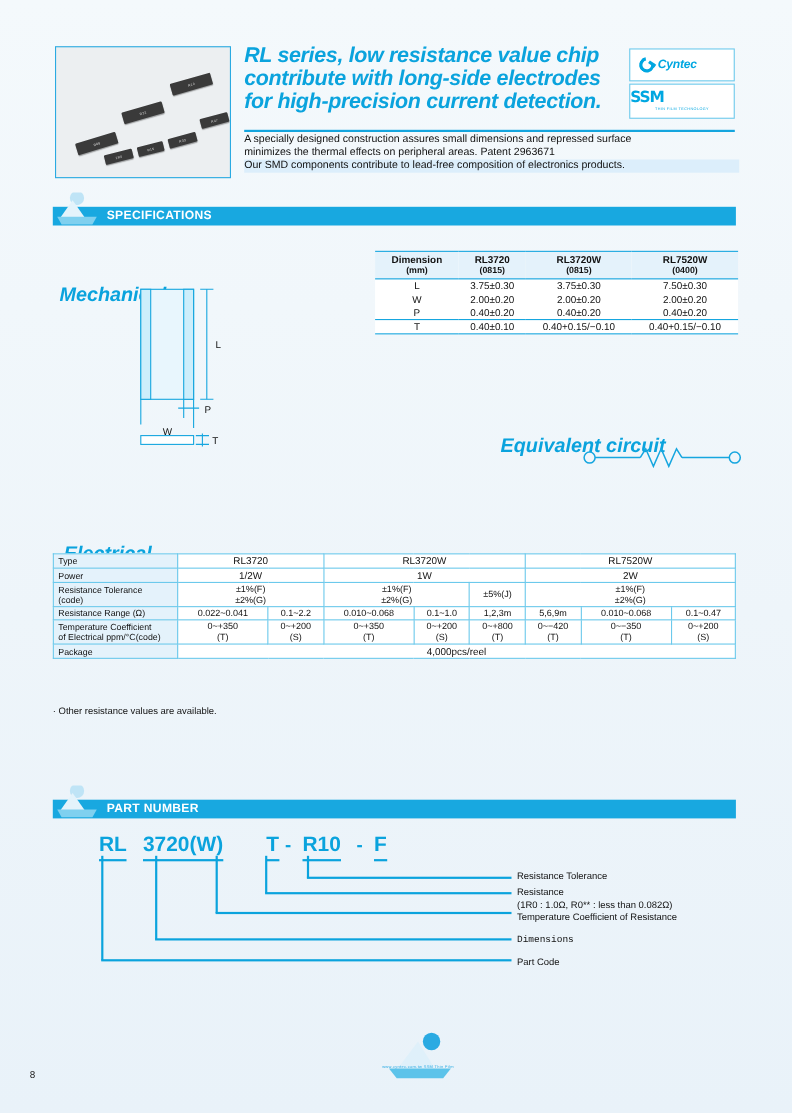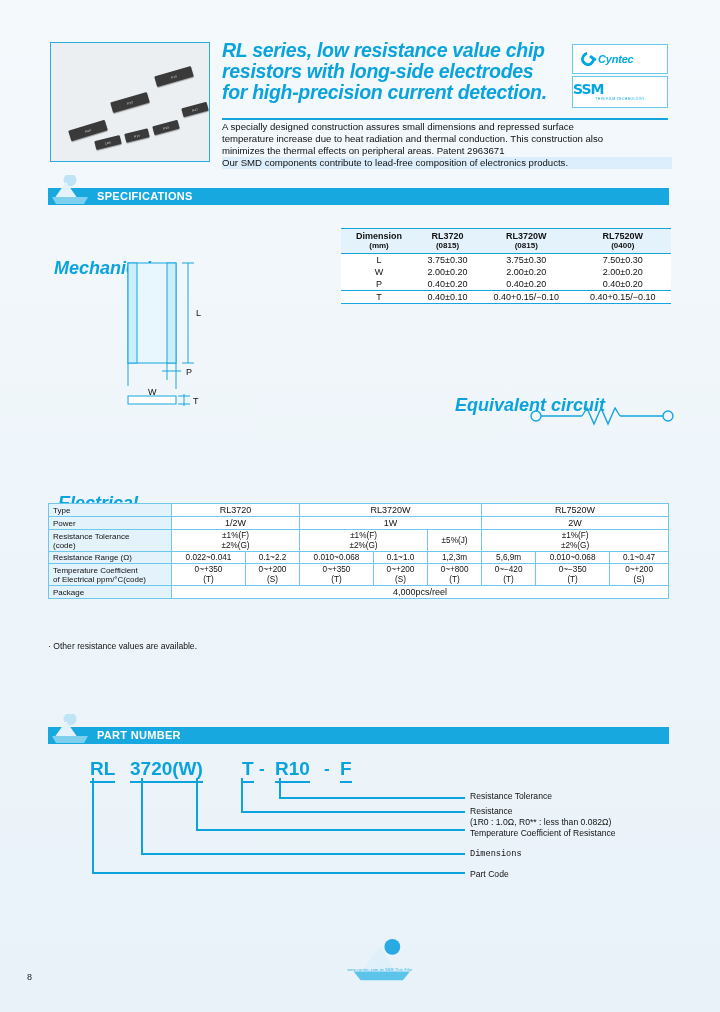--- a/index.html
+++ b/index.html
@@ -103,21 +103,21 @@
   .mech svg{display:block;}
   
   .eqc{position:absolute;left:530px;top:405px;}
   
   .eltable{
     position:absolute;left:48px;top:503px;width:621px;
     font-size:8.2px;color:#111;background:#fff;
     border:1px solid #16a6df;box-sizing:border-box;
   }
   .eltable td,.eltable th{
-    border:1px solid #6cc9ec;padding:1px 10px;text-align:center;vertical-align:middle;
+    border:1px solid #6cc9ec;padding:1px 0;text-align:center;vertical-align:middle;
   }
   .eltable .rowhead{
     background:#e4f2fb;text-align:left;width:108px;padding-left:4px;font-size:8px;
     line-height:9px;
   }
   .eltable .thick{border-left:1.4px solid #16a6df;}
   .eltable td.grp{font-size:9px;}
   .eltable .two-line{line-height:9.5px;}
   .note{
     position:absolute;left:48px;top:641px;font-size:8.6px;color:#111;
@@ -166,39 +166,38 @@
     <div class="chip" style="left:44px;top:95px;width:26px;height:9px;transform:rotate(-14deg);">
         <i>1R0</i>
       </div>
     <div class="chip" style="left:74px;top:88px;width:24px;height:9px;transform:rotate(-14deg);">
         <i>R15</i>
       </div>
   </div>
 
   <div class="headline">
     <div>RL series, low resistance value chip</div>
-    <div>resistors with long-side electrodes</div>
+    <div>contribute with long-side electrodes</div>
     <div>for high-precision current detection.</div>
   </div>
   <div class="hdr-rule"></div>
 
   <div class="logos">
     <div class="logobox">
       <span class="cyntec-mark"></span>
       <span class="cyntec-text">Cyntec</span>
     </div>
     <div class="logobox">
       <span class="ssm-text">SSM</span>
       <span class="ssm-sub">THIN FILM TECHNOLOGY</span>
     </div>
   </div>
 
   <div class="intro">
     <div>A specially designed construction assures small dimensions and repressed surface</div>
-    <div>temperature increase due to heat radiation and thermal conduction. This construction also</div>
     <div>minimizes the thermal effects on peripheral areas. Patent 2963671</div>
     <div class="hl">Our SMD components contribute to lead-free composition of electronics products.</div>
   </div>
 
   <div class="banner" style="left:0;top:188px;width:720px;">
     <div class="bar" style="width:621px;">SPECIFICATIONS</div>
     <svg class="blob" viewBox="0 0 40 30">
       <circle cx="20" cy="5" r="6.5" fill="#bfe4f6"></circle>
       <path d="M4 24 L16 7 L28 24 Z" fill="#e4f3fb"></path>
       <path d="M2 22 L38 22 L34 29 L6 29 Z" fill="#7fd0ef"></path>

